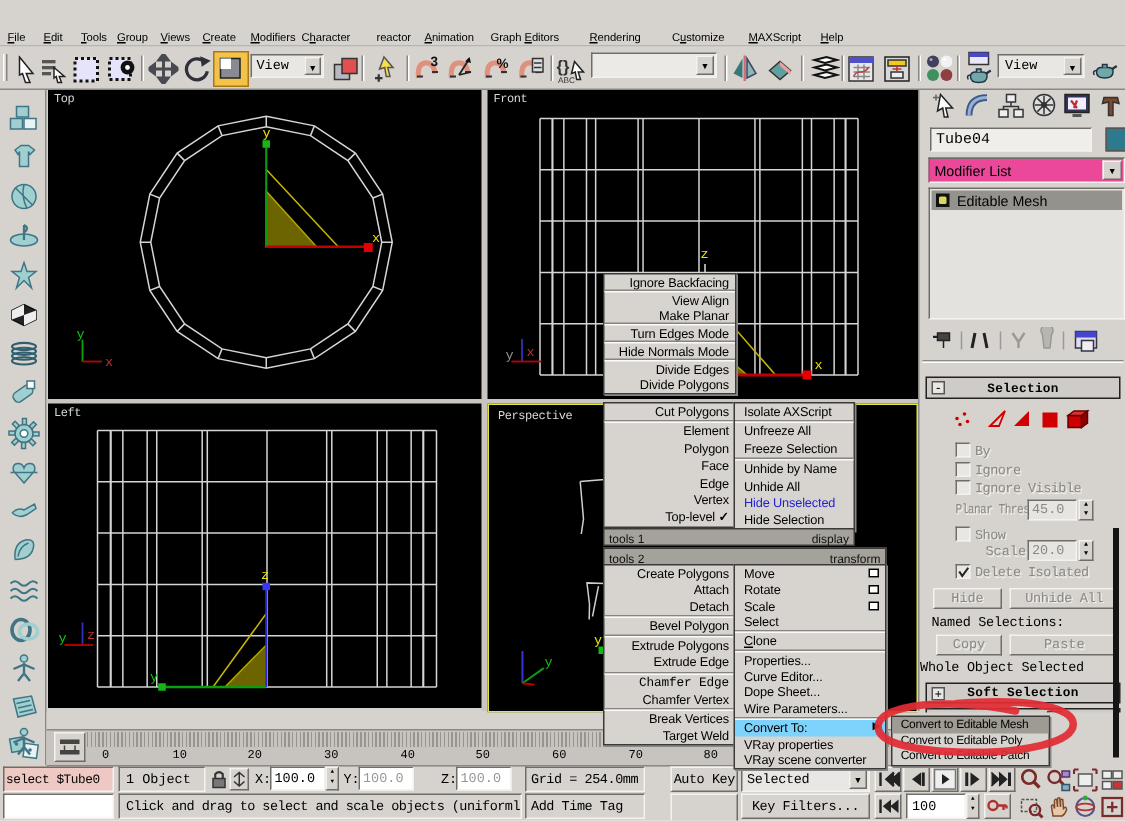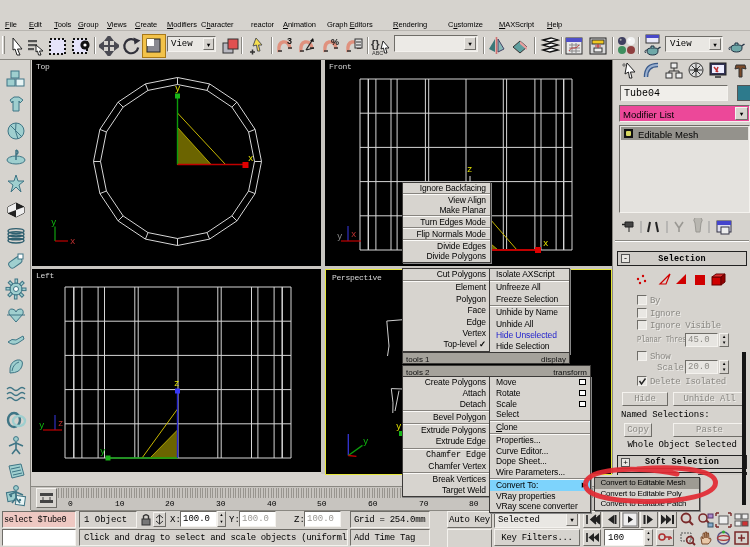--- a/index.html
+++ b/index.html
@@ -531,23 +531,23 @@
 <div class="btn" style="left:106px;top:300px;width:10px;height:14px;font-size:4.5px;line-height:6px">▲<br>▼</div>
       <div class="chk" style="left:24px;top:316px">
         <svg width="9" height="9" style="position:absolute;left:0px;top:0px">
           <path d="M1.5 4 L3.5 7 L7.5 1.5" stroke="#222" stroke-width="1.4" fill="none"></path>
         </svg>
       </div>
       <span class="abs mono dtx" style="left:37px;top:317px;font-size:9px;letter-spacing:-0.35px">Delete Isolated</span>
 <div class="btn dtx" style="left:9px;top:332px;width:46px;height:14px;font-size:9px;padding-top:1px">Hide</div>
 <div class="btn dtx" style="left:60px;top:332px;width:73px;height:14px;font-size:9px;padding-top:1px;letter-spacing:-0.2px">Unhide All</div>
 <span class="abs mono" style="left:8px;top:350px;font-size:9px;letter-spacing:-0.2px">Named Selections:</span>
-<div class="btn dtx" style="left:11px;top:363px;width:28px;height:14px;font-size:9px;padding-top:1px">Copy</div>
+<div class="btn dtx" style="left:11px;top:363px;width:44px;height:14px;font-size:9px;padding-top:1px">Copy</div>
 <div class="btn dtx" style="left:60px;top:363px;width:73px;height:14px;font-size:9px;padding-top:1px">Paste</div>
-<span class="abs mono" style="left:0;top:380px;width:138px;text-align:center;font-size:9px;letter-spacing:-0.2px">Whole Object Selected</span>
+<span class="abs mono" style="left:0;top:380px;width:110px;text-align:center;font-size:9px;letter-spacing:-0.2px">Whole Object Selected</span>
 <div class="abs" style="left:4px;top:395px;width:130px;height:14px;background:#cfccc7;border:1px solid #222">
  <span class="abs" style="left:3px;top:2px;width:9px;height:9px;border:1px solid #555;background:#e8e6e2;font-size:8px;line-height:8px;text-align:center">+</span>
  <span class="abs mono" style="left:0;right:0;top:1px;text-align:center;font-size:8.5px;font-weight:bold;letter-spacing:0.2px">Soft Selection</span>
       </div>
 <div class="abs" style="left:4px;top:412px;width:130px;height:13px;background:#cfccc7;border:1px solid #222"></div>
 <div class="btn dtx" style="left:50px;top:429px;width:62px;height:17px;font-size:9px;padding-top:3px;text-align:right;padding-right:4px">Delete</div>
       <div class="abs" style="left:85px;top:414px;width:10px;height:13px;background:#cfccc7;border:1px solid #444;font-size:7px;text-align:center;line-height:5px">▲<br>▼</div>
 </div>
 
 <div class="abs" style="left:31px;top:475px;width:719px;height:72px;background:#d6d3ce"></div>
@@ -668,21 +668,21 @@
       </svg></div>
 <div class="abs" style="left:742px;top:352px;width:4px;height:153px;background:#151515"></div>
 <div class="qmenu" style="left:402px;top:181.5px;width:89px;height:81px">
       <div class="qrow qr" style="height:10.1px;line-height:10.1px;">Ignore Backfacing</div>
       <div class="qsep"></div>
       <div class="qrow qr" style="height:10.1px;line-height:10.1px;">View Align</div>
       <div class="qrow qr" style="height:10.1px;line-height:10.1px;">Make Planar</div>
       <div class="qsep"></div>
       <div class="qrow qr" style="height:10.1px;line-height:10.1px;">Turn Edges Mode</div>
       <div class="qsep"></div>
-      <div class="qrow qr" style="height:10.1px;line-height:10.1px;">Flip Normals Mode</div>
+      <div class="qrow qr" style="height:10.1px;line-height:10.1px;">Hide Normals Mode</div>
       <div class="qsep"></div>
       <div class="qrow qr" style="height:10.1px;line-height:10.1px;">Divide Edges</div>
       <div class="qrow qr" style="height:10.1px;line-height:10.1px;">Divide Polygons</div>
     </div>
     <div class="qmenu" style="left:402px;top:268px;width:89px;height:84px">
       <div class="qrow qr" style="height:11.4px;line-height:11.4px;">Cut Polygons</div>
       <div class="qsep"></div>
       <div class="qrow qr" style="height:11.4px;line-height:11.4px;">Element</div>
       <div class="qrow qr" style="height:11.4px;line-height:11.4px;">Polygon</div>
       <div class="qrow qr" style="height:11.4px;line-height:11.4px;">Face</div>

